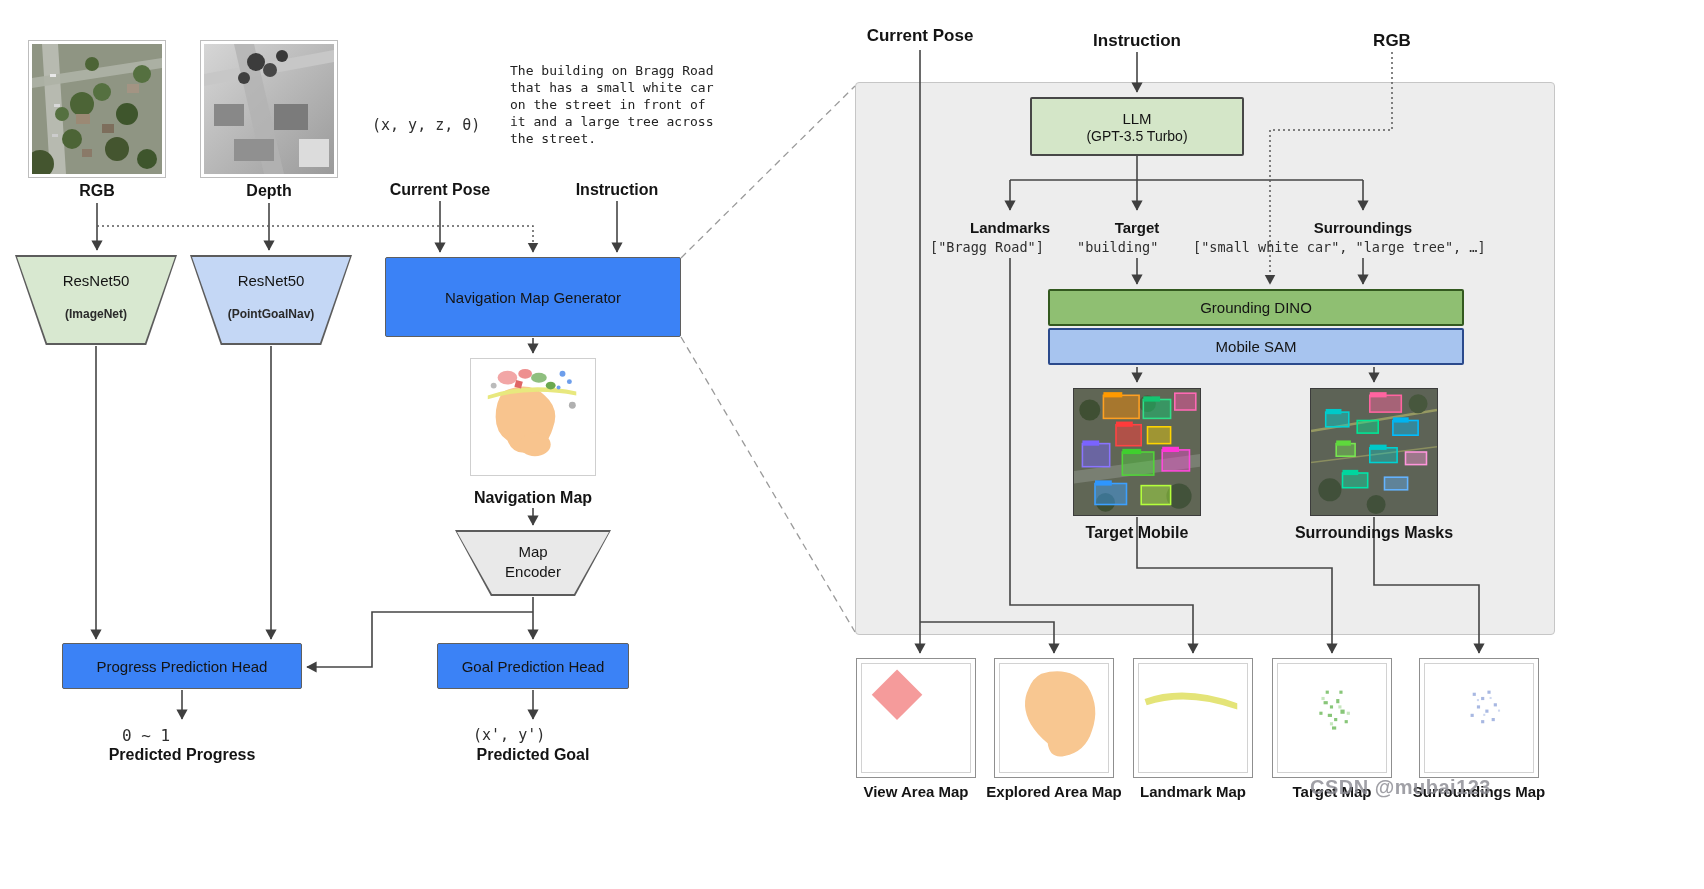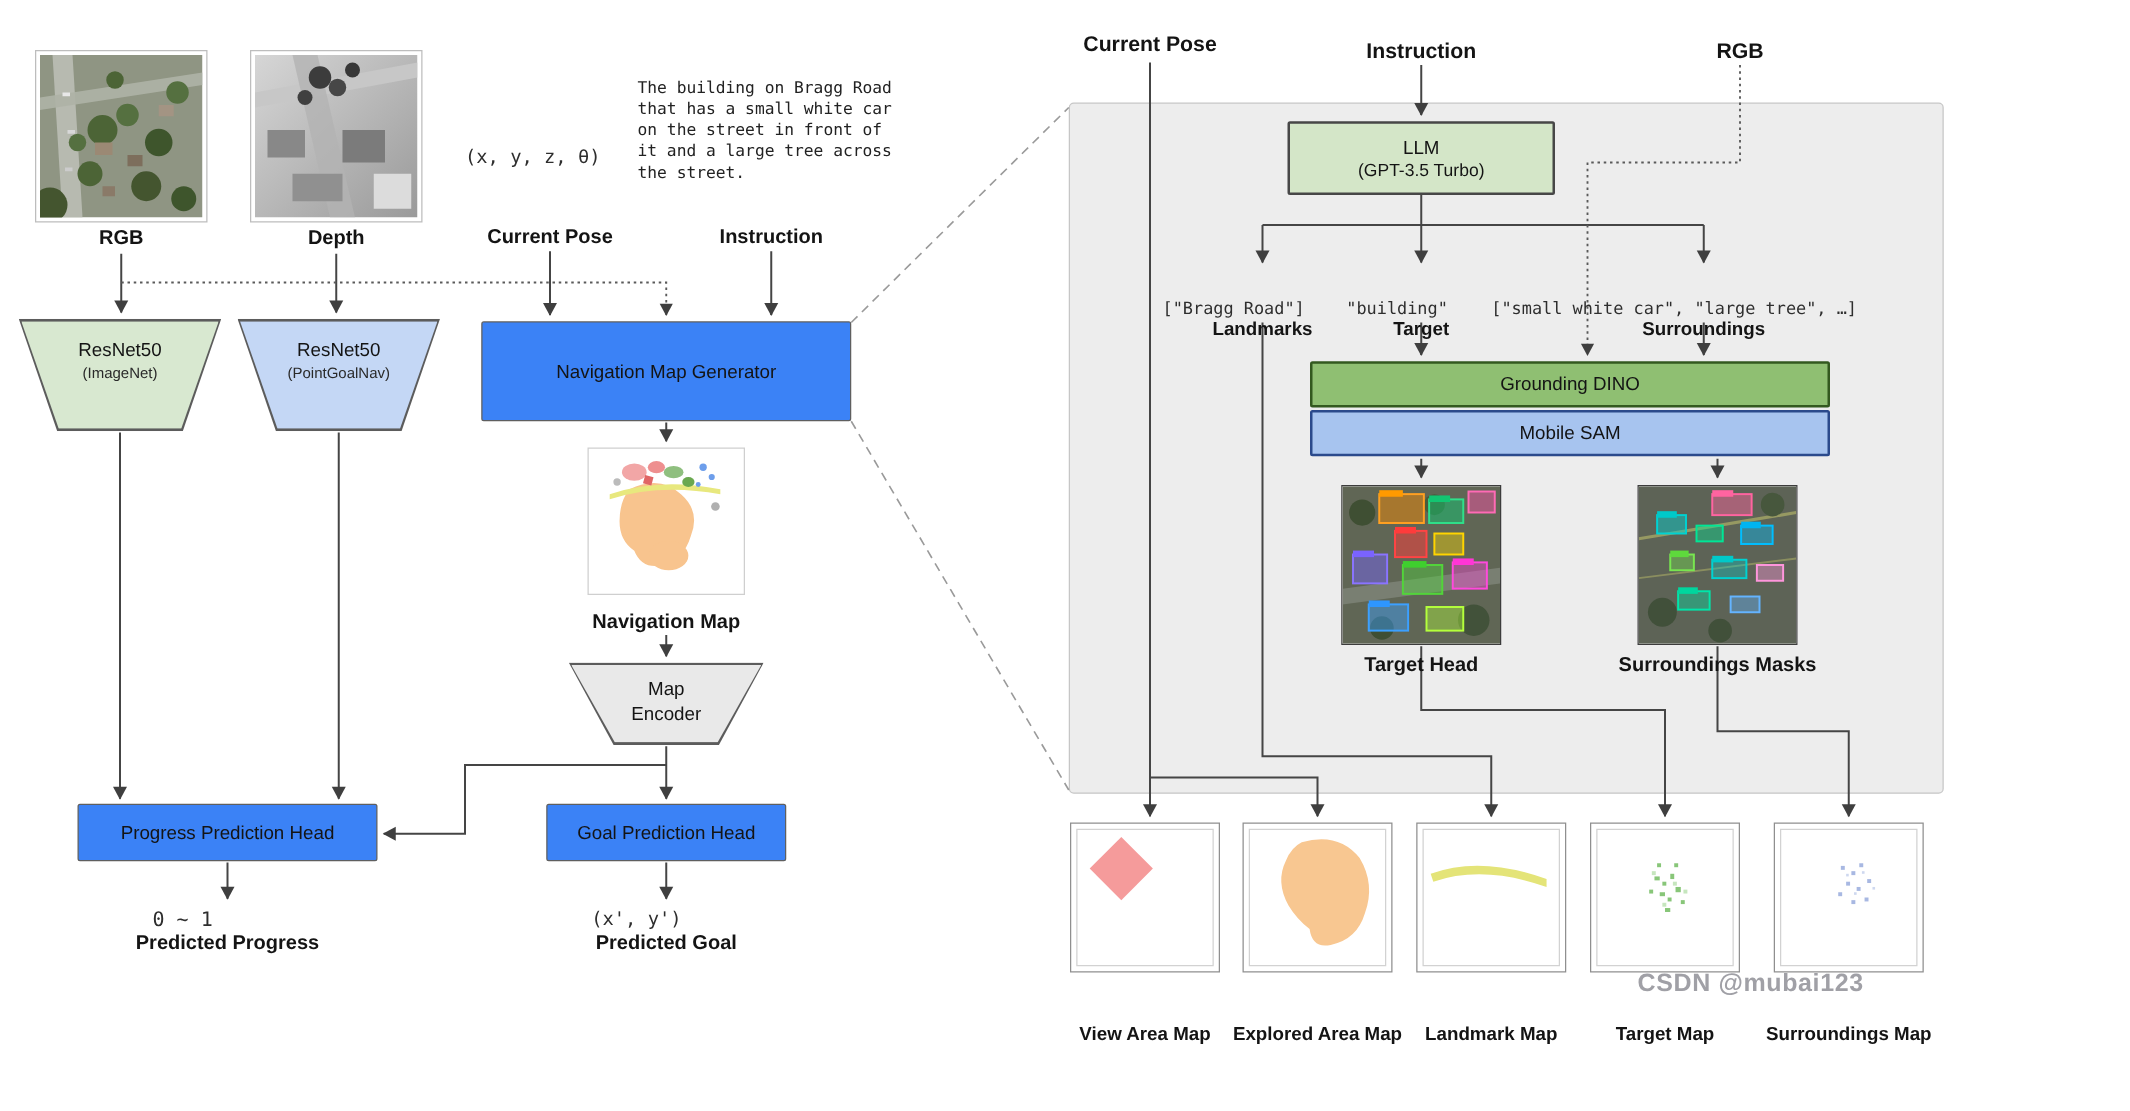--- a/index.html
+++ b/index.html
@@ -1,38 +1,38 @@
 <!DOCTYPE html>
 <html><head>
 <meta charset="utf-8">
 <title>Navigation Model Architecture Diagram</title>
 <style>
   html,body { margin:0; padding:0; background:#ffffff; }
   body { font-family:"Liberation Sans", sans-serif; color:#111; }
   .stage { position:relative; width:1704px; height:889px; background:#fff; overflow:hidden; }
   .lbl { position:absolute; font-weight:bold; font-size:16px; color:#141414; text-align:center; line-height:1.15; }
-  .lbl-sm { position:absolute; font-weight:bold; font-size:15px; color:#141414; text-align:center; line-height:1.15;margin-top:36px; }
+  .lbl-sm { position:absolute; font-weight:bold; font-size:15px; color:#141414; text-align:center; line-height:1.15; }
   .monoval { position:absolute; font-family:"DejaVu Sans Mono", monospace; font-size:13.5px; color:#2e2e2e; line-height:1.2; }
   .box { position:absolute; background:#3b82f6; border:1.5px solid #5f5f5f; border-radius:2px;
          display:flex; align-items:center; justify-content:center; font-size:15px; color:#141414; text-align:center; box-sizing:border-box; }
   .panel { position:absolute; background:#ededed; border:1.5px solid #c6c6c6; border-radius:4px; box-sizing:border-box; }
   .imgframe { position:absolute; background:#fff; border:1px solid #bdbdbd; padding:3px; box-sizing:border-box; }
   .imgframe svg { display:block; width:100%; height:100%; }
   .maskframe { position:absolute; background:#fff; border:1.5px solid #3c3c3c; box-sizing:border-box; }
   .maskframe svg { display:block; width:100%; height:100%; }
   .maptile { position:absolute; width:120px; height:120px; background:#fff; border:1px solid #8f8f8f;
              outline:1px solid #d2d2d2; outline-offset:-6px; box-sizing:border-box; }
   .maptile svg { display:block; width:100%; height:100%; }
   .trap { position:absolute; }
   .t-outer { position:absolute; inset:0; background:#5c5c5c; }
   .t-inner { position:absolute; inset:2px; }
   .clip-trap  { clip-path:polygon(0 0, 100% 0, 81% 100%, 19% 100%); }
   .clip-trap2 { clip-path:polygon(0 0, 100% 0, 77% 100%, 23% 100%); }
   .t-text { position:absolute; inset:0; display:flex; flex-direction:column; align-items:center; padding-top:17px; font-size:15px; color:#141414; }
-  .t-sub { font-size:12px; margin-top:2px; color:#2a2a2a; }
+  .t-sub { font-size:12px; margin-top:18px; color:#2a2a2a;font-weight:bold; }
   .connectors { position:absolute; left:0; top:0; pointer-events:none; }
   .prewrap { white-space:pre-line; }
   .watermark { position:absolute; font-size:20px; font-weight:600; letter-spacing:0.5px; color:rgba(139,139,146,0.82); z-index:9; }
   .z2 { z-index:2; }
 </style>
 </head>
 <body>
 
 <div class="stage">
 
@@ -256,21 +256,21 @@
         <rect x="28" y="3" width="18" height="5" fill="#ff9a00"></rect>
           <rect x="66" y="7" width="16" height="5" fill="#13c571"></rect>
         <rect x="40" y="31" width="16" height="5" fill="#ff3b3b"></rect>
           <rect x="8" y="49" width="16" height="5" fill="#7a63ff"></rect>
         <rect x="46" y="57" width="18" height="5" fill="#3fcf2e"></rect>
           <rect x="84" y="55" width="16" height="5" fill="#ff35d6"></rect>
         <rect x="20" y="87" width="16" height="5" fill="#2e96ff"></rect>
       </g>
     </svg>
   </div>
-  <div class="lbl" style="left:1047px; top:524px; width:180px;">Target Head</div>
+  <div class="lbl" style="left:1047px; top:524px; width:180px;">Target Mobile</div>
 
   <div class="maskframe z2" style="left:1310px; top:388px; width:128px; height:128px;">
     <svg viewBox="0 0 120 120" preserveAspectRatio="none">
       <rect width="120" height="120" fill="#5d6356"></rect>
       <path d="M0,40 L120,20" stroke="#cfd06e" stroke-width="2.5" opacity="0.5" fill="none"></path>
       <path d="M0,70 L120,55" stroke="#cfd06e" stroke-width="1.5" opacity="0.4" fill="none"></path>
       <circle cx="18" cy="96" r="11" fill="#41503a"></circle>
         <circle cx="102" cy="14" r="9" fill="#47573d"></circle>
       <circle cx="62" cy="110" r="9" fill="#41503a"></circle>
       <g stroke-width="1.5">

